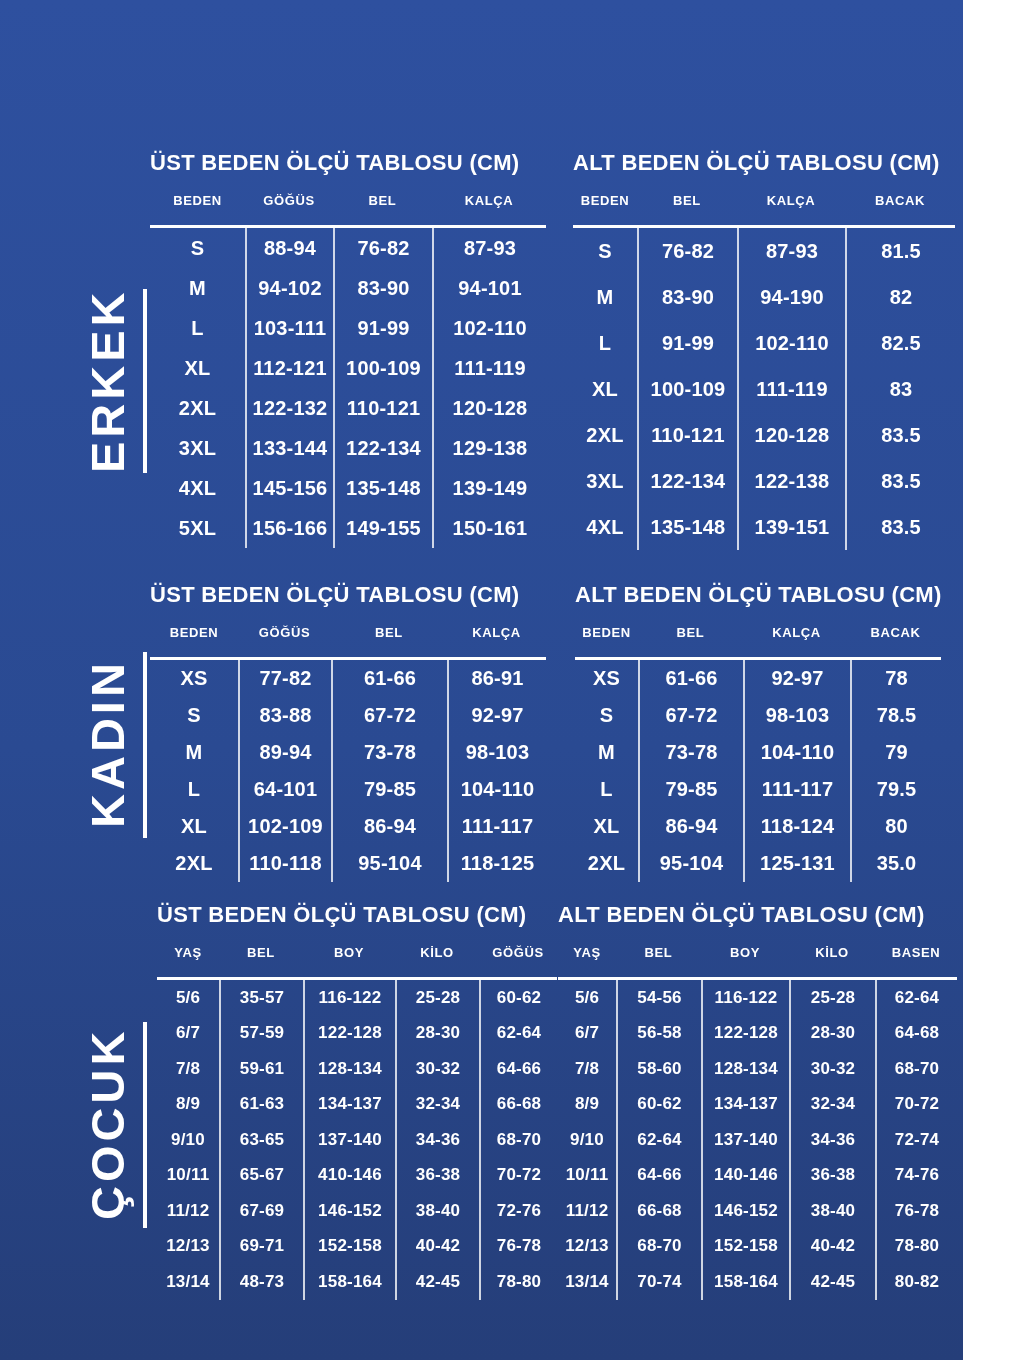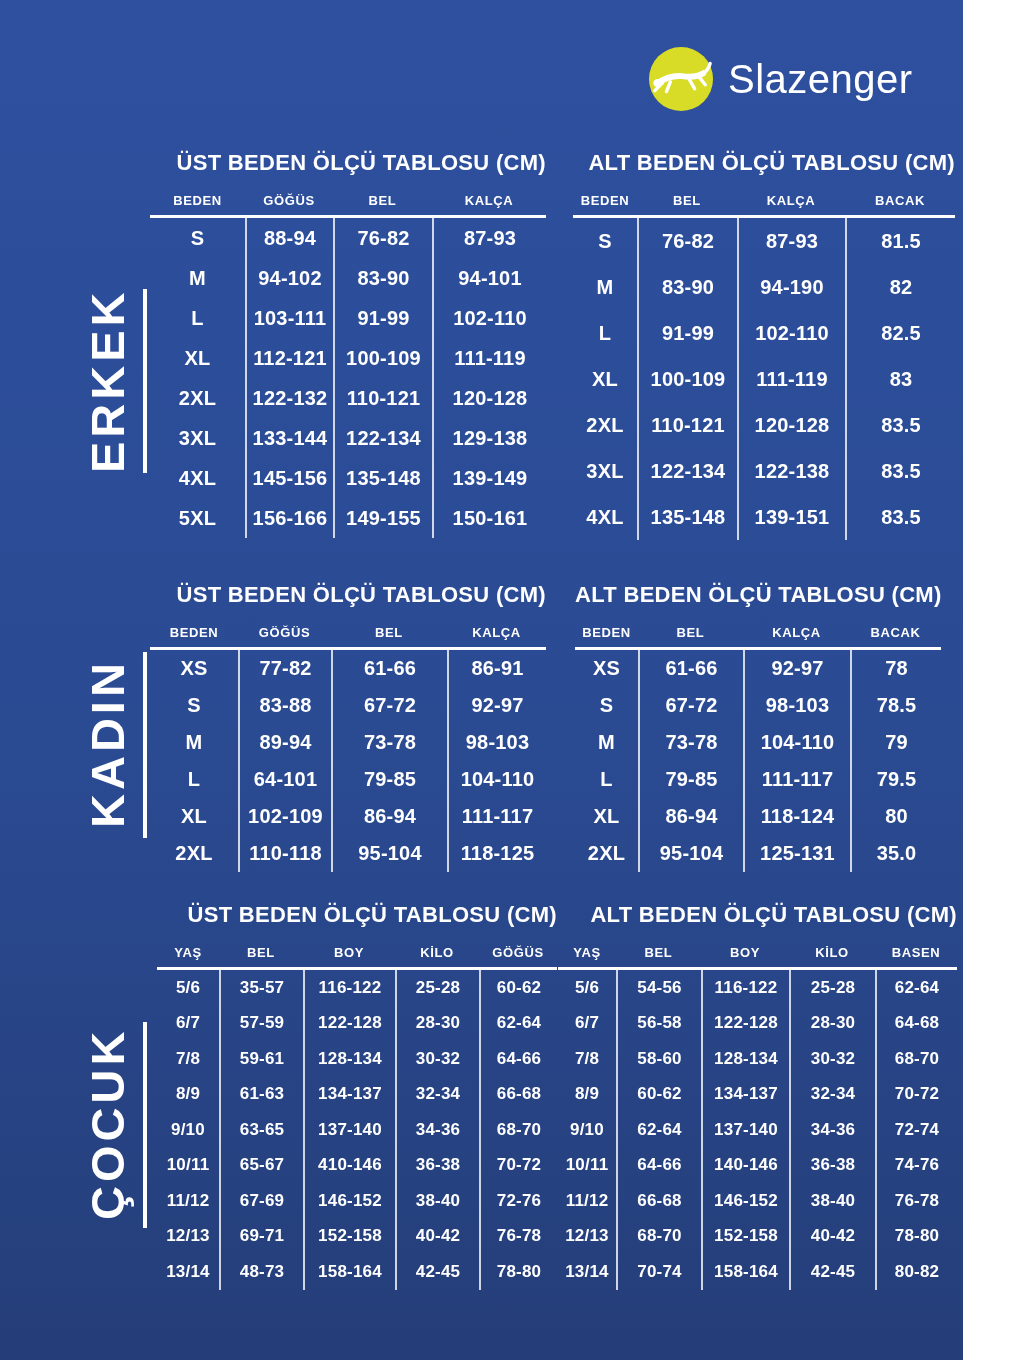--- a/index.html
+++ b/index.html
@@ -25,49 +25,34 @@
   
   .section{position:absolute;left:0;width:963px;height:0;}
   #sec-erkek{top:148px;} #sec-kadin{top:580px;} #sec-cocuk{top:900px;}
   .tbl{position:absolute;top:0;}
   #sec-erkek .tbl-0{left:150px;width:396px;--cols:95px 88px 99px 114px;--rowh:40px;}
   #sec-erkek .tbl-1{left:573px;width:382px;--cols:64px 100px 108px 110px;--rowh:46px;}
   #sec-kadin .tbl-0{left:150px;width:396px;--cols:88px 93px 116px 99px;--rowh:37px;}
   #sec-kadin .tbl-1{left:575px;width:366px;--cols:63px 105px 107px 91px;--rowh:37px;}
   #sec-cocuk .tbl-0{left:157px;width:400px;--cols:62px 84px 92px 84px 78px;--rowh:35.5px;}
   #sec-cocuk .tbl-1{left:558px;width:399px;--cols:58px 85px 88px 86px 82px;--rowh:35.5px;}
-  .ttitle{text-align:right;font-size:22px;font-weight:700;letter-spacing:.3px;height:30px;line-height:30px;white-space:nowrap;}
+  .ttitle{text-align:left;font-size:22px;font-weight:700;letter-spacing:.3px;height:30px;line-height:30px;white-space:nowrap;}
   .grid{display:grid;grid-template-columns:var(--cols);}
   .thead{margin-top:15px;border-bottom:3px solid #fff;}
-  .th{text-align:center;font-size:13px;font-weight:700;letter-spacing:.6px;line-height:16px;padding-bottom:6px;align-self:end;}
+  .th{text-align:center;font-size:13px;font-weight:700;letter-spacing:.6px;line-height:16px;padding-bottom:16px;align-self:end;}
   .td{height:var(--rowh);display:flex;align-items:center;justify-content:center;
       font-size:20px;font-weight:700;letter-spacing:.2px;}
   #sec-cocuk .td{font-size:17px;}
   .td.sep{border-left:2px solid rgba(255,255,255,.78);}
 </style>
 </head>
 <body>
 
 <div class="canvas">
 
-  <div class="logo">
-    <svg class="logo-circle" viewBox="0 0 68 68">
-      <circle cx="34" cy="34" r="33" fill="#d8dc26"></circle>
-      <g stroke="#ffffff" fill="none" stroke-linecap="round">
-        <path d="M9 39 Q21 30 35 31 Q49 33 57 28" stroke-width="6"></path>
-        <path d="M55 29 Q62 26 64 18" stroke-width="3.5"></path>
-        <path d="M15 38 L7 46" stroke-width="3.5"></path>
-        <path d="M23 37 L19 47" stroke-width="3.5"></path>
-        <path d="M42 33.5 L48 44" stroke-width="3.5"></path>
-        <path d="M52 31 L59 40" stroke-width="3.5"></path>
-      </g>
-      <ellipse cx="10" cy="38" rx="4.5" ry="4" fill="#ffffff"></ellipse>
-    </svg>
-    <span class="brand-name">Slazenger</span>
-  </div>
 
   <div class="vlabel" id="vl-erkek">ERKEK</div>
   <div class="vline" id="vline-erkek"></div>
   <div class="vlabel" id="vl-kadin">KADIN</div>
   <div class="vline" id="vline-kadin"></div>
   <div class="vlabel" id="vl-cocuk">ÇOCUK</div>
   <div class="vline" id="vline-cocuk"></div>
 
   <div class="section" id="sec-erkek">
     <div class="tbl tbl-0">

